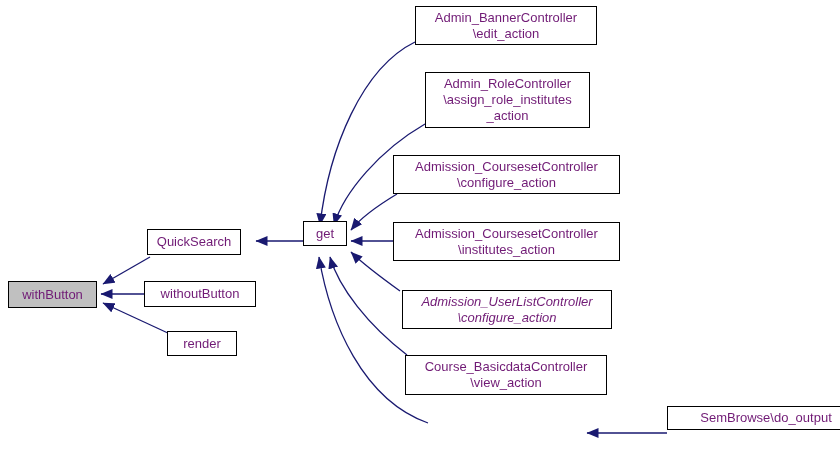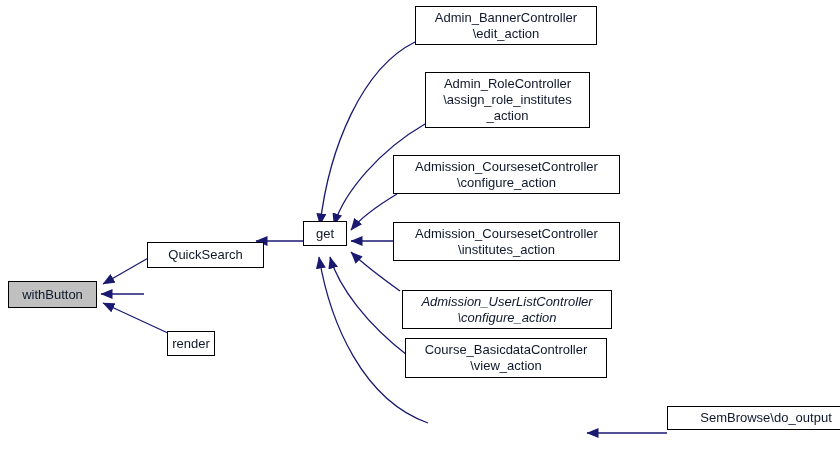--- a/index.html
+++ b/index.html
@@ -20,21 +20,21 @@
     left: 0;
     top: 0;
     width: 840px;
     height: 453px;
   }
   .node {
     position: absolute;
     box-sizing: border-box;
     border: 1px solid #000000;
     background: #ffffff;
-    color: #0f172a;
+    color: #701a75;
     font-size: 13px;
     line-height: 16px;
     display: flex;
     align-items: center;
     justify-content: center;
     text-align: center;
     white-space: pre-line;
     cursor: pointer;
   }
   .node.highlight {
@@ -65,42 +65,43 @@
       <path d="M 393 241 L 351 241" marker-end="url(#arrow)"></path>
       <path d="M 400 291 C 375 273, 361 262, 351 252" marker-end="url(#arrow)"></path>
       <path d="M 407 355 C 368 325, 339 288, 330 257" marker-end="url(#arrow)"></path>
       <path d="M 428 423 C 363 400, 330 323, 319 257" marker-end="url(#arrow)"></path>
       <path d="M 667 433 L 587 433" marker-end="url(#arrow)"></path>
     </g>
   </svg>
 
   <div class="node highlight" style="left:8px;   top:281px; width:89px;  height:27px;">withButton</div>
 
+  <div class="node" style="left:144px; top:281px; width:112px; height:26px;">withoutButton</div>
 
-  <div class="node" style="left:167px; top:331px; width:48px;  height:25px;">render</div>
+  <div class="node" style="left:167px; top:331px; width:70px;  height:25px;">render</div>
 
-  <div class="node" style="left:147px; top:242px; width:117px; height:26px;">QuickSearch</div>
+  <div class="node" style="left:147px; top:229px; width:94px; height:26px;">QuickSearch</div>
 
   <div class="node" style="left:303px; top:221px; width:44px;  height:25px;">get</div>
 
   <div class="node" style="left:415px; top:6px;   width:182px; height:39px;">Admin_BannerController
 \edit_action</div>
 
   <div class="node" style="left:425px; top:72px;  width:165px; height:56px;">Admin_RoleController
 \assign_role_institutes
 _action</div>
 
   <div class="node" style="left:393px; top:155px; width:227px; height:39px;">Admission_CoursesetController
 \configure_action</div>
 
   <div class="node" style="left:393px; top:222px; width:227px; height:39px;">Admission_CoursesetController
 \institutes_action</div>
 
   <div class="node" style="left:402px; top:290px; width:210px; height:39px;font-style:italic;">Admission_UserListController
 \configure_action</div>
 
-  <div class="node" style="left:405px; top:338px; width:202px; height:40px;">Course_BasicdataController
+  <div class="node" style="left:405px; top:355px; width:202px; height:40px;">Course_BasicdataController
 \view_action</div>
 
 
   <div class="node" style="left:667px; top:406px; width:198px; height:24px;">SemBrowse\do_output</div>
 
 </div>
 
 </body></html>

